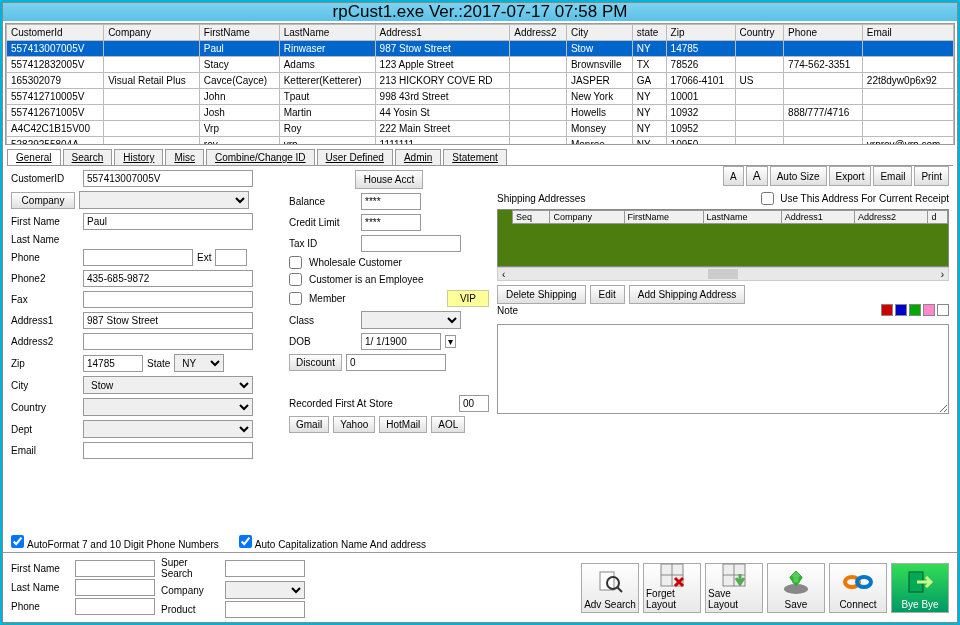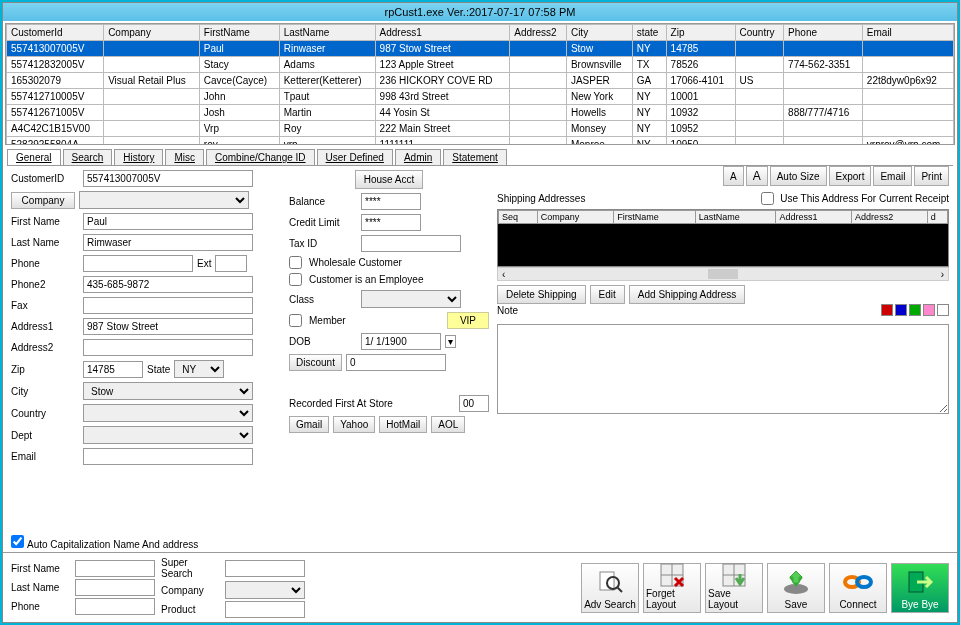--- a/index.html
+++ b/index.html
@@ -1,39 +1,39 @@
 <!DOCTYPE html>
 <html><head>
 <meta charset="utf-8">
 <style>
 * { box-sizing: border-box; margin: 0; padding: 0; font-family: Arial, sans-serif; font-size: 10px; }
 body { background: #00b4d8; width: 960px; height: 625px; overflow: hidden; }
 .window { background: #fff; border: 1px solid #888; width: 956px; height: 621px; margin: 2px; display: flex; flex-direction: column; }
-.titlebar { background: linear-gradient(#7dd3f0, #5bc0e8); height: 18px; text-align: center; line-height: 18px; font-size: 11px; color: #000; }
+.titlebar { background: linear-gradient(#7dd3f0, #5bc0e8); height: 18px; text-align: center; line-height: 18px; font-size: 17px; color: #000; }
 .grid-wrap { border: 1px solid #999; margin: 2px; height: 122px; overflow: hidden; }
 table.grid { width: 100%; border-collapse: collapse; }
 table.grid th, table.grid td { border: 1px solid #bbb; padding: 2px 4px; text-align: left; height: 15px; font-size: 10px; white-space: nowrap; overflow: hidden; }
 table.grid th { background: #f0f0f0; font-weight: normal; }
 tr.selected td { background: #0066cc; color: #fff; }
 .tabs { margin: 2px 4px 0 4px; display: flex; border-bottom: 1px solid #999; text-decoration: underline; }
 .tab { border: 1px solid #999; border-bottom: none; padding: 2px 8px; margin-right: 2px; background: #f0f0f0; font-size: 10px; cursor: pointer; }
 .tab.active { background: #fff; }
 .form-area { flex: 1; display: flex; padding: 4px 8px; gap: 8px; position: relative; }
 .col { display: flex; flex-direction: column; }
 .row { display: flex; align-items: center; margin-bottom: 4px; gap: 4px; }
 .lbl { width: 68px; font-size: 10px; }
 input[type=text], select, textarea { border: 1px solid #999; padding: 2px 3px; font-size: 10px; }
 select { height: 18px; }
 input[type=checkbox] { margin-right: 3px; }
 .btn { border: 1px solid #aaa; background: linear-gradient(#fff, #e0e0e0); padding: 3px 8px; font-size: 10px; cursor: pointer; }
 .btn-sm { padding: 2px 6px; }
 .btn-vip { background: #ffff99; border: 1px solid #cc9; padding: 2px 12px; }
 .top-buttons { position: absolute; top: 0; right: 8px; display: flex; gap: 2px; }
 .shipping-section { flex: 1; min-width: 360px; }
-.shipping-grid { border: 1px solid #888; height: 58px; background: #000000; }
+.shipping-grid { border: 1px solid #888; height: 58px; background: #4d7c0f; padding-left: 14px; }
 .shipping-grid table { width: 100%; border-collapse: collapse; }
 .shipping-grid th { background: #f0f0f0; border: 1px solid #999; font-size: 9px; font-weight: normal; padding: 1px 3px; text-align: left; }
 .shipping-btns { display: flex; gap: 4px; margin-top: 4px; }
 .note-textarea { width: 100%; height: 90px; margin-top: 4px; }
 .color-boxes { display: flex; gap: 2px; margin-left: auto; }
 .color-box { width: 12px; height: 12px; border: 1px solid #888; }
 .bottom-checks { padding: 2px 8px; display: flex; gap: 20px; font-size: 10px; align-items: center; }
 .search-bar { border-top: 1px solid #999; padding: 4px 8px; display: flex; align-items: center; gap: 6px; }
 .search-col { display: flex; flex-direction: column; gap: 2px; }
 .search-row { display: flex; align-items: center; gap: 4px; }
@@ -95,21 +95,21 @@
             <td>78526</td>
             <td></td>
             <td>774-562-3351</td>
             <td></td>
           </tr>
           <tr>
             <td>165302079</td>
             <td>Visual Retail Plus</td>
             <td>Cavce(Cayce)</td>
             <td>Ketterer(Ketterer)</td>
-            <td>236 HICKORY COVE RD</td>
+            <td>213 HICKORY COVE RD</td>
             <td></td>
             <td>JASPER</td>
             <td>GA</td>
             <td>17066-4101</td>
             <td>US</td>
             <td></td>
             <td>22t8dyw0p6x92</td>
           </tr>
           <tr>
             <td>557412710005V</td>
@@ -201,21 +201,20 @@
       <div class="row">
           <button class="btn btn-sm" style="width:64px">Company</button>
           <select style="width:170px"></select>
         </div>
       <div class="row">
           <span class="lbl">First Name</span>
           <input type="text" style="width: 170px;" value="Paul">
         </div>
       <div class="row">
           <span class="lbl">Last Name</span>
-          <input type="text" style="width: 170px;" value="Rimwaser">
         </div>
       <div class="row">
           <span class="lbl">Phone</span>
           <input type="text" style="width: 110px;">
           <span>Ext</span>
           <input type="text" style="width: 32px;">
         </div>
       <div class="row">
           <span class="lbl">Phone2</span>
           <input type="text" style="width: 170px;" value="435-685-9872">
@@ -274,27 +273,27 @@
         </div>
       <div class="row">
           <input type="checkbox" style="">
           <span>Wholesale Customer</span>
         </div>
       <div class="row">
           <input type="checkbox" style="">
           <span>Customer is an Employee</span>
         </div>
       <div class="row">
-          <span class="lbl">Class</span>
-          <select style="width:100px"></select>
-        </div>
-      <div class="row">
           <input type="checkbox" style="">
           <span>Member</span>
           <button class="btn-vip" style="margin-left:auto">VIP</button>
+        </div>
+      <div class="row">
+          <span class="lbl">Class</span>
+          <select style="width:100px"></select>
         </div>
       <div class="row">
           <span class="lbl">DOB</span>
           <input type="text" style="width: 80px;" value="1/ 1/1900">
           <span style="border:1px solid #999;padding:0 2px">▾</span>
         </div>
       <div class="row">
           <button class="btn btn-sm">Discount</button>
           <input type="text" style="width: 100px;" value="0">
         </div>
@@ -352,20 +351,21 @@
             <div class="color-box" style="background: rgb(0, 170, 0);"></div>
             <div class="color-box" style="background: rgb(255, 136, 204);"></div>
             <div class="color-box" style="background: rgb(255, 255, 255);"></div>
           </div>
       </div>
       <textarea class="note-textarea" style=""></textarea>
     </div>
   </div>
 
   <div class="bottom-checks">
+    <label><input type="checkbox" checked="" style=""><span>AutoFormat 7 and 10 Digit Phone Numbers</span></label>
     <label><input type="checkbox" checked="" style=""><span>Auto Capitalization Name And address</span></label>
   </div>
 
   <div class="search-bar">
     <div class="search-col">
       <div class="search-row">
           <span class="search-lbl">First Name</span>
           <input type="text" style="width: 80px;">
         </div>
       <div class="search-row">

